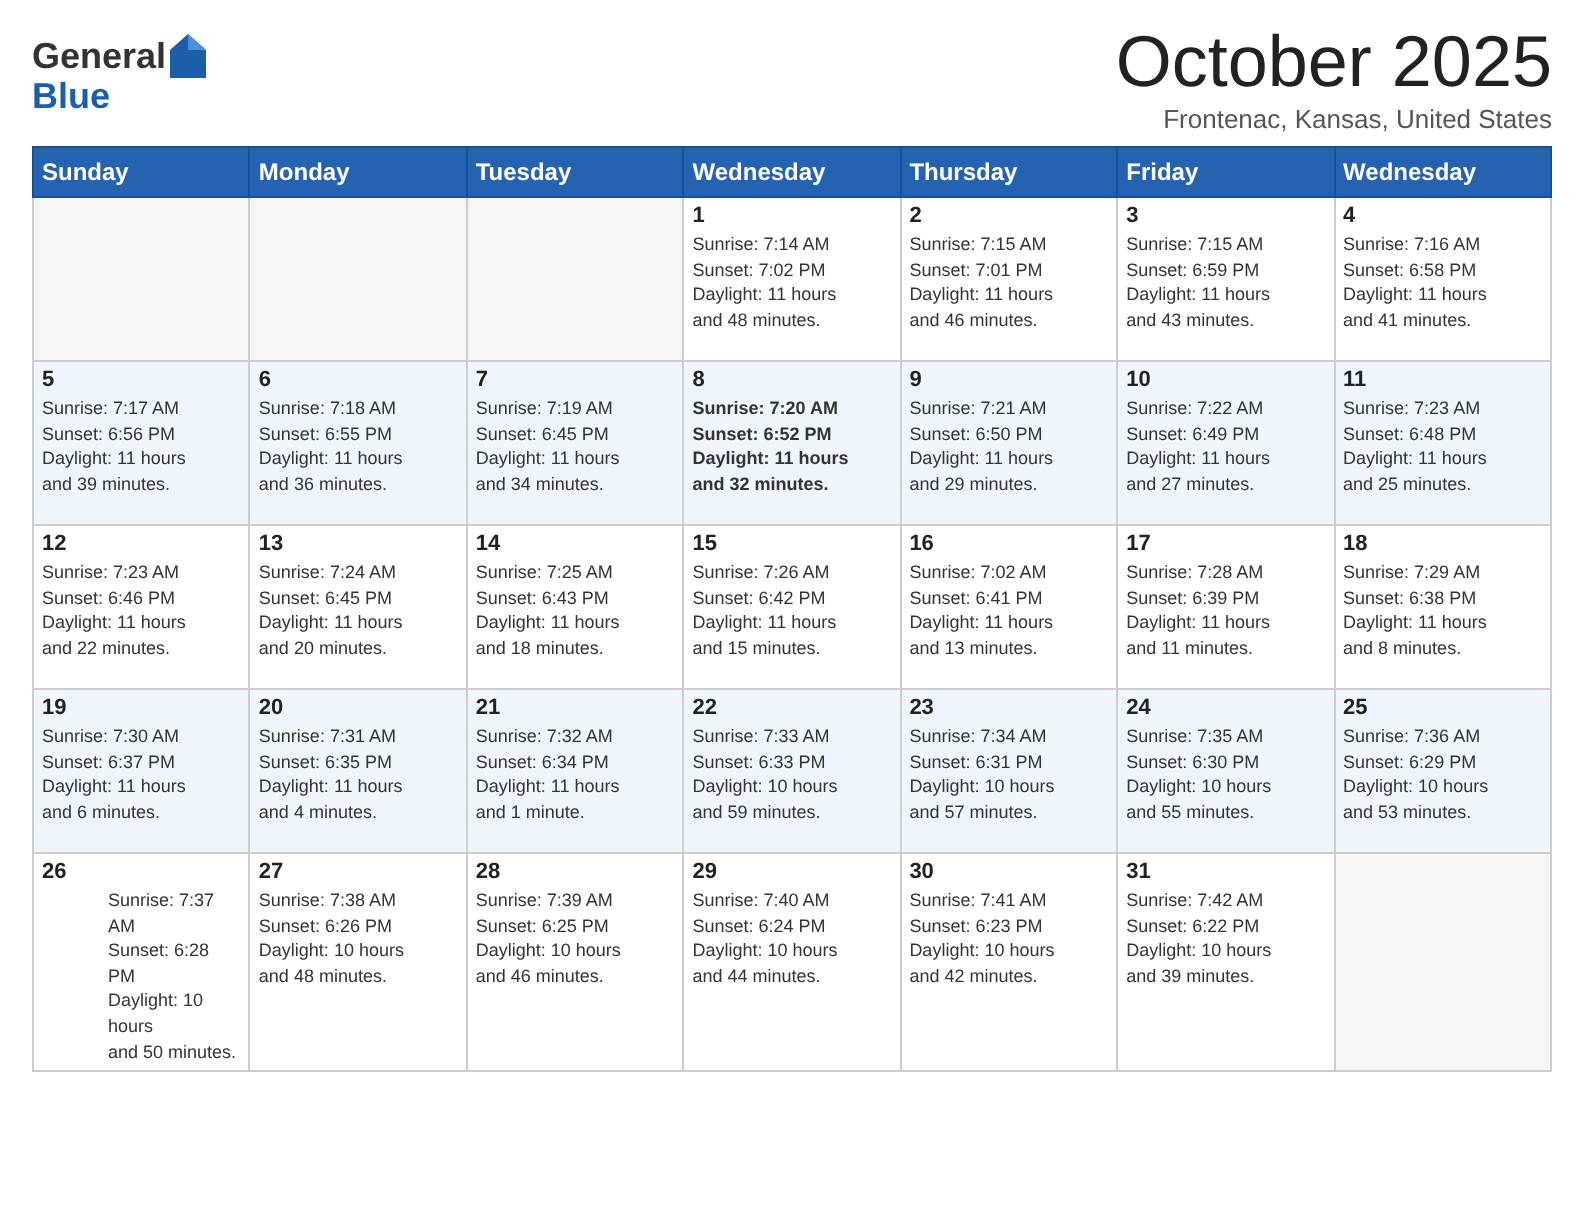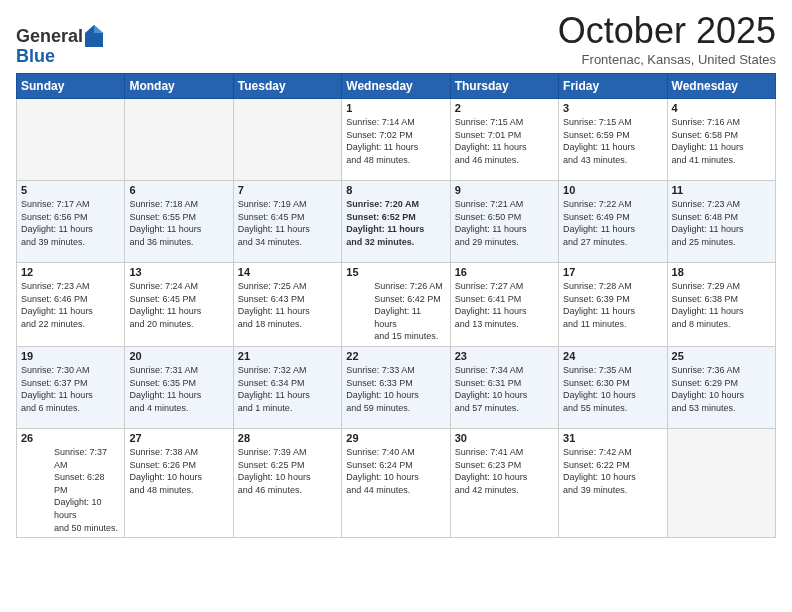--- a/index.html
+++ b/index.html
@@ -12,21 +12,21 @@
     }
     .page {
       width: 792px;
       height: 612px;
       background: #fff;
       padding: 10px 16px 10px 16px;
     }
     .header {
       display: flex;
       justify-content: space-between;
-      align-items: flex-end;
+      align-items: center;
       margin-bottom: 6px;
     }
     .logo {
       display: flex;
       align-items: center;
     }
     .logo-text {
       font-size: 18px;
       font-weight: bold;
       line-height: 1.1;
@@ -232,28 +232,28 @@
           </td>
           <td>
             <div class="day-number">14</div>
             <div class="day-info" style="white-space: pre-line;">Sunrise: 7:25 AM
 Sunset: 6:43 PM
 Daylight: 11 hours
 and 18 minutes.</div>
           </td>
           <td>
             <div class="day-number">15</div>
-            <div class="day-info" style="white-space: pre-line; margin-left: 28px;">Sunrise: 7:26 AM
+            <div class="day-info" style="white-space: pre-line;">Sunrise: 7:26 AM
 Sunset: 6:42 PM
 Daylight: 11 hours
 and 15 minutes.</div>
           </td>
           <td>
             <div class="day-number">16</div>
-            <div class="day-info" style="white-space: pre-line;">Sunrise: 7:27 AM
+            <div class="day-info" style="white-space: pre-line;">Sunrise: 7:02 AM
 Sunset: 6:41 PM
 Daylight: 11 hours
 and 13 minutes.</div>
           </td>
           <td>
             <div class="day-number">17</div>
             <div class="day-info" style="white-space: pre-line;">Sunrise: 7:28 AM
 Sunset: 6:39 PM
 Daylight: 11 hours
 and 11 minutes.</div>

